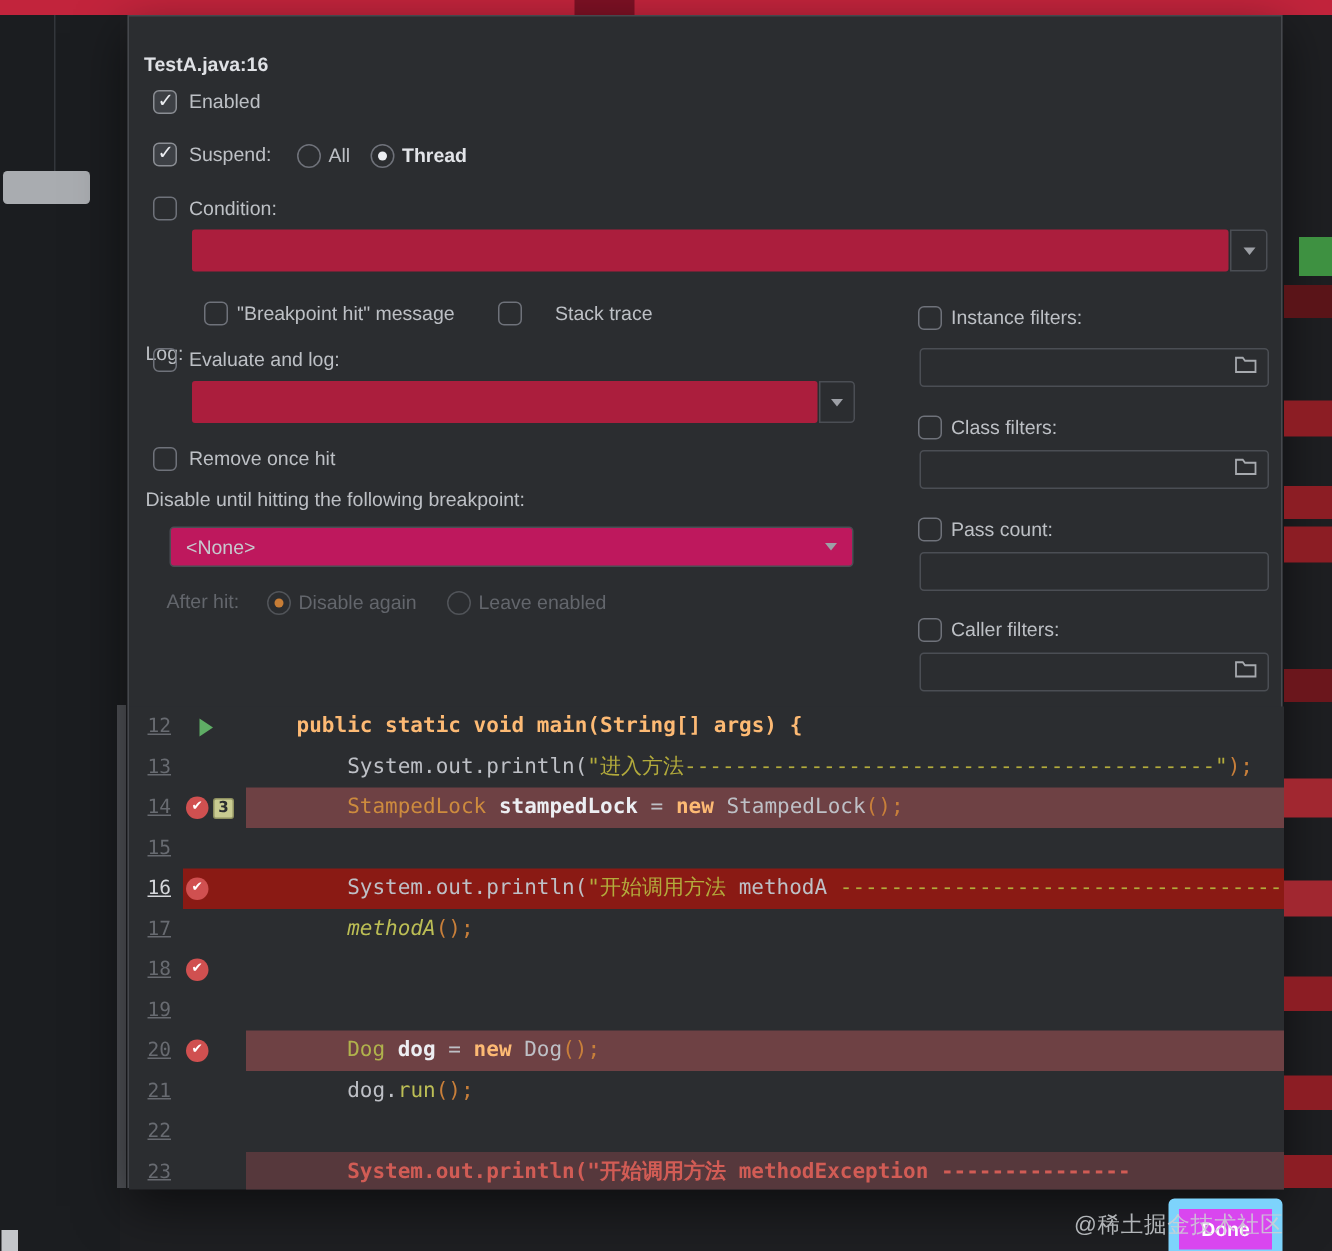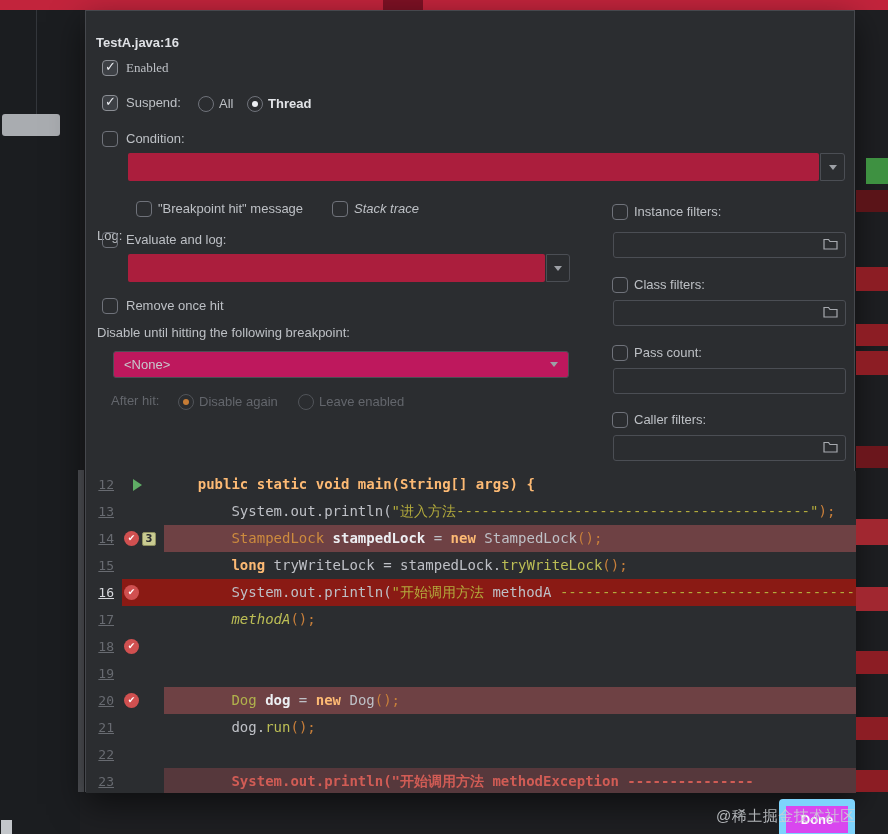--- a/index.html
+++ b/index.html
@@ -74,41 +74,41 @@
     <div class="abs" style="left:1px;top:810px;width:11px;height:14px;background:#c3c6ca;"></div>
   </div>
 
   <div class="abs" style="left:78px;top:470px;width:6px;height:322px;background:#515358;"></div>
 
   <div class="abs dialog" style="left:85px;top:10px;width:770px;height:782px;">
 
     <div class="title" style="left:10px;top:24px;">TestA.java:16</div>
 
     <span class="cb checked" style="left:16px;top:49px;"></span>
-    <span class="lbl" style="left:40px;top:49px;font-family:Liberation Serif, serif;">Enabled</span>
+    <span class="lbl" style="left:40px;top:49px;">Enabled</span>
 
     <span class="cb checked" style="left:16px;top:84px;"></span>
     <span class="lbl" style="left:40px;top:84px;">Suspend:</span>
     <span class="rd" style="left:112px;top:85px;"></span>
     <span class="lbl" style="left:133px;top:85px;">All</span>
     <span class="rd sel" style="left:161px;top:85px;"></span>
     <span class="lbl bold" style="left:182px;top:85px;">Thread</span>
 
     <span class="cb" style="left:16px;top:120px;"></span>
     <span class="lbl" style="left:40px;top:120px;">Condition:</span>
     <div class="redfield" style="left:42px;top:142px;width:691px;height:28px;"></div>
     <div class="comboarrow" style="left:734px;top:142px;width:25px;height:28px;">
         <span class="varrow"></span>
       </div>
 
     <span class="lbl" style="left:11px;top:189px;margin-top:28px;">Log:</span>
     <span class="cb" style="left:50px;top:190px;"></span>
     <span class="lbl" style="left:72px;top:190px;">"Breakpoint hit" message</span>
     <span class="cb" style="left:246px;top:190px;"></span>
-    <span class="lbl" style="left:268px;top:190px;font-style:italic;">Stack trace</span>
+    <span class="lbl" style="left:284px;top:190px;">Stack trace</span>
 
     <span class="cb" style="left:16px;top:221px;"></span>
     <span class="lbl" style="left:40px;top:221px;">Evaluate and log:</span>
     <div class="redfield" style="left:42px;top:243px;width:417px;height:28px;"></div>
     <div class="comboarrow" style="left:460px;top:243px;width:24px;height:28px;">
         <span class="varrow"></span>
       </div>
 
     <span class="cb" style="left:16px;top:287px;"></span>
     <span class="lbl" style="left:40px;top:287px;">Remove once hit</span>
@@ -162,21 +162,21 @@
             <path d="M1 2.5 h4.5 l1.5 2 h7 v7.5 h-13 z" fill="none" stroke="#a7aaaf" stroke-width="1.2"></path>
           </svg>
       </span>
     </div>
 
     <div class="editor" style="left:0;top:460px;width:770px;height:322px;">
       <div>
           <div class="code-row"><span class="ln">12</span><span class="gicons"><span class="run-arrow"></span></span><span class="codetext"><span class="seg-kw">    public static void main(String[] args) {</span></span></div>
           <div class="code-row"><span class="ln">13</span><span class="gicons"></span><span class="codetext"><span class="seg-pln">        System.out.println(</span><span class="seg-str">"进入方法------------------------------------------"</span><span class="seg-op">);</span></span></div>
           <div class="code-row warm"><span class="ln">14</span><span class="gicons"><span class="bp">✔</span><span class="badge">3</span></span><span class="codetext"><span class="seg-typ">        StampedLock</span><span class="seg-var"> stampedLock</span><span class="seg-pln"> = </span><span class="seg-kw">new</span><span class="seg-pln"> StampedLock</span><span class="seg-op">();</span></span></div>
-          <div class="code-row"><span class="ln">15</span><span class="gicons"></span><span class="codetext"><span class="seg-kw">        long</span><span class="seg-pln"> tryWriteLock = stampedLock.</span><span class="seg-mth">tryWriteLock</span><span class="seg-op">();</span></span></div>
+          <div class="code-row"><span class="ln">15</span><span class="gicons"></span></div>
           <div class="code-row hot"><span class="ln">16</span><span class="gicons"><span class="bp">✔</span></span><span class="codetext"><span class="seg-pln">        System.out.println(</span><span class="seg-str">"开始调用方法 </span><span class="seg-pln">methodA</span><span class="seg-str"> ------------------------------------------------------------"</span></span></div>
           <div class="code-row"><span class="ln">17</span><span class="gicons"></span><span class="codetext"><span class="seg-mthi">        methodA</span><span class="seg-op">();</span></span></div>
           <div class="code-row warm"><span class="ln">18</span><span class="gicons"><span class="bp">✔</span></span></div>
           <div class="code-row"><span class="ln">19</span><span class="gicons"></span><span class="codetext"></span></div>
           <div class="code-row warm"><span class="ln">20</span><span class="gicons"><span class="bp">✔</span></span><span class="codetext"><span class="seg-cls">        Dog</span><span class="seg-var"> dog</span><span class="seg-pln"> = </span><span class="seg-kw">new</span><span class="seg-pln"> Dog</span><span class="seg-op">();</span></span></div>
           <div class="code-row"><span class="ln">21</span><span class="gicons"></span><span class="codetext"><span class="seg-pln">        dog.</span><span class="seg-mth">run</span><span class="seg-op">();</span></span></div>
           <div class="code-row"><span class="ln">22</span><span class="gicons"></span><span class="codetext"></span></div>
           <div class="code-row cut"><span class="ln">23</span><span class="gicons"></span><span class="codetext"><span class="seg-cut">        System.out.println("开始调用方法 methodException ---------------</span></span></div>
         </div>
     </div>

